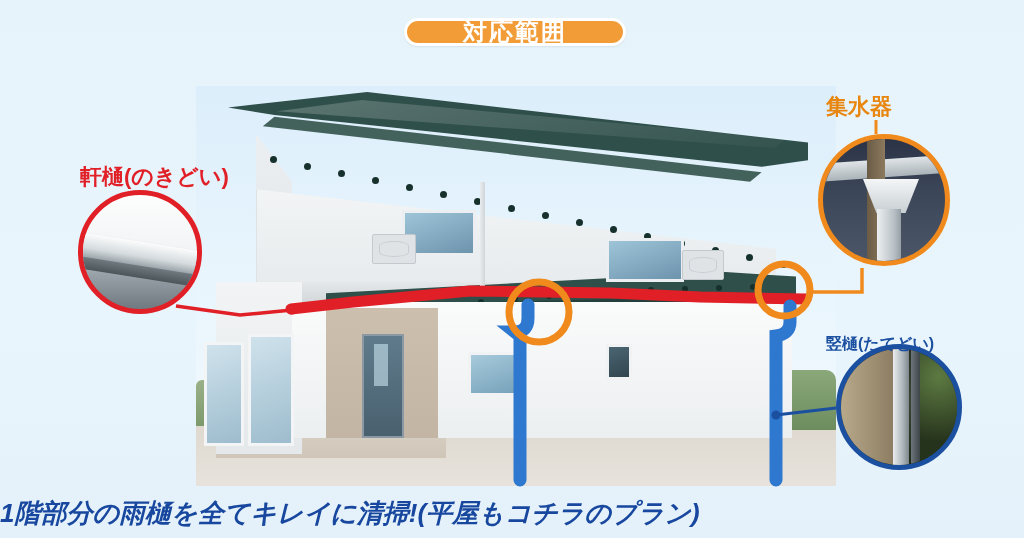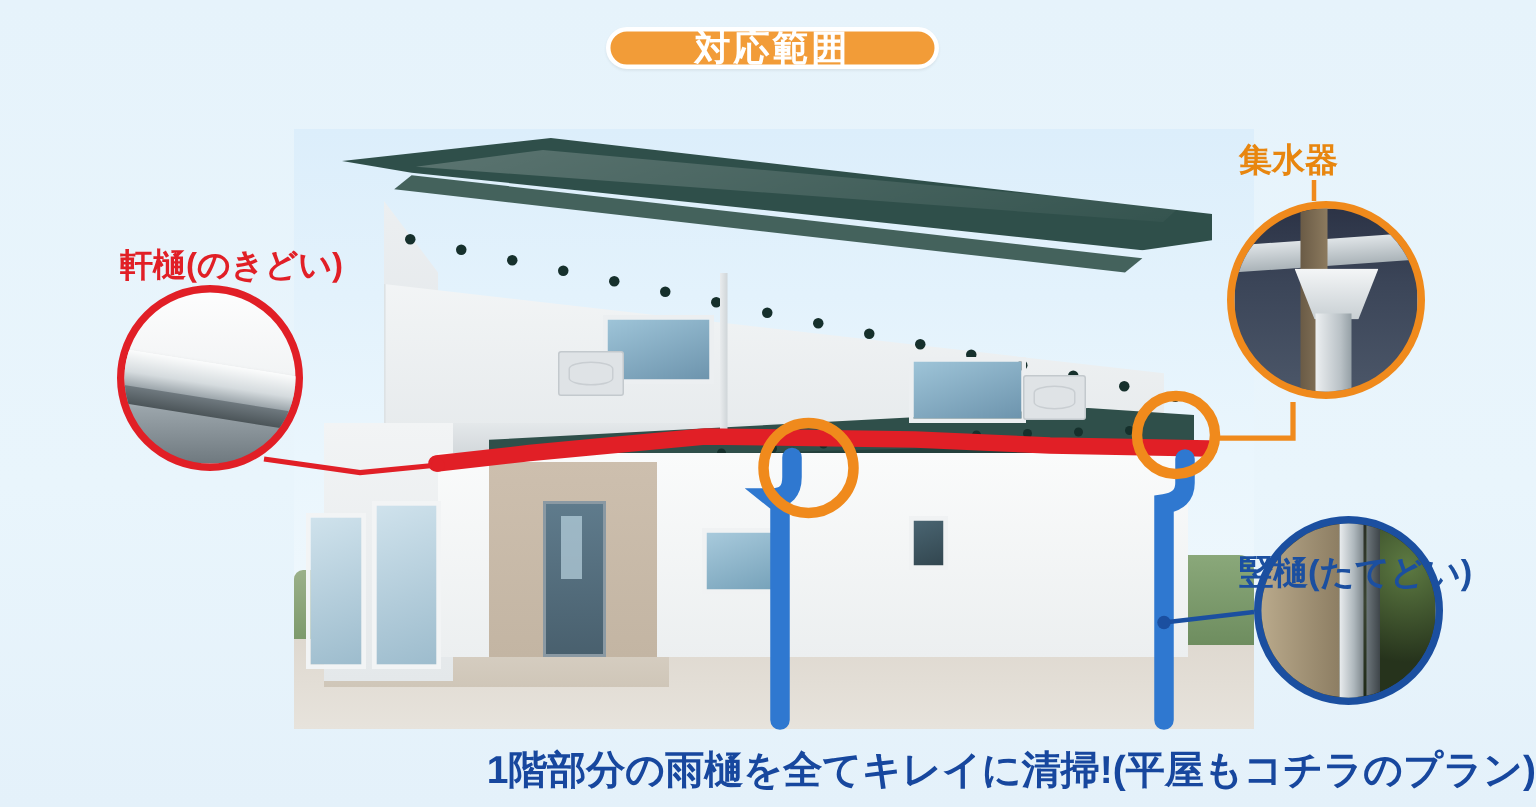--- a/index.html
+++ b/index.html
@@ -35,25 +35,26 @@
     font-size: 24px;
     font-weight: bold;
     letter-spacing: 2px;
   }
 
   
   .caption {
     position: absolute;
     left: 0; top: 496px;
     width: 1024px;
-    text-align: right;
+    text-align: left;
     color: #17479e;
     font-size: 26px;
     font-weight: bold;
     letter-spacing: 0px;
+    font-style: italic;
   }
 
   
   .photo {
     position: absolute;
     left: 196px; top: 86px;
     width: 640px; height: 400px;
     overflow: hidden;
   }
   
@@ -220,21 +221,21 @@
   #overlay { position: absolute; left: 0; top: 0; width: 1024px; height: 538px; }
 
   
   .lbl {
     position: absolute;
     font-weight: bold;
     white-space: nowrap;
   }
   .lbl-red { color: #e11f26; font-size: 22px; }
   .lbl-orange { color: #e8860f; font-size: 22px; }
-  .lbl-blue { color: #1b4fa0; font-size: 23px; margin-top: 32px; }
+  .lbl-blue { color: #1b4fa0; font-size: 16px; }
 
   
   .bubble {
     position: absolute;
     border-radius: 50%;
     overflow: hidden;
   }
   .bubble-eaves {
     left: 78px; top: 190px; width: 124px; height: 124px;
     border: 5px solid #e11f26;

